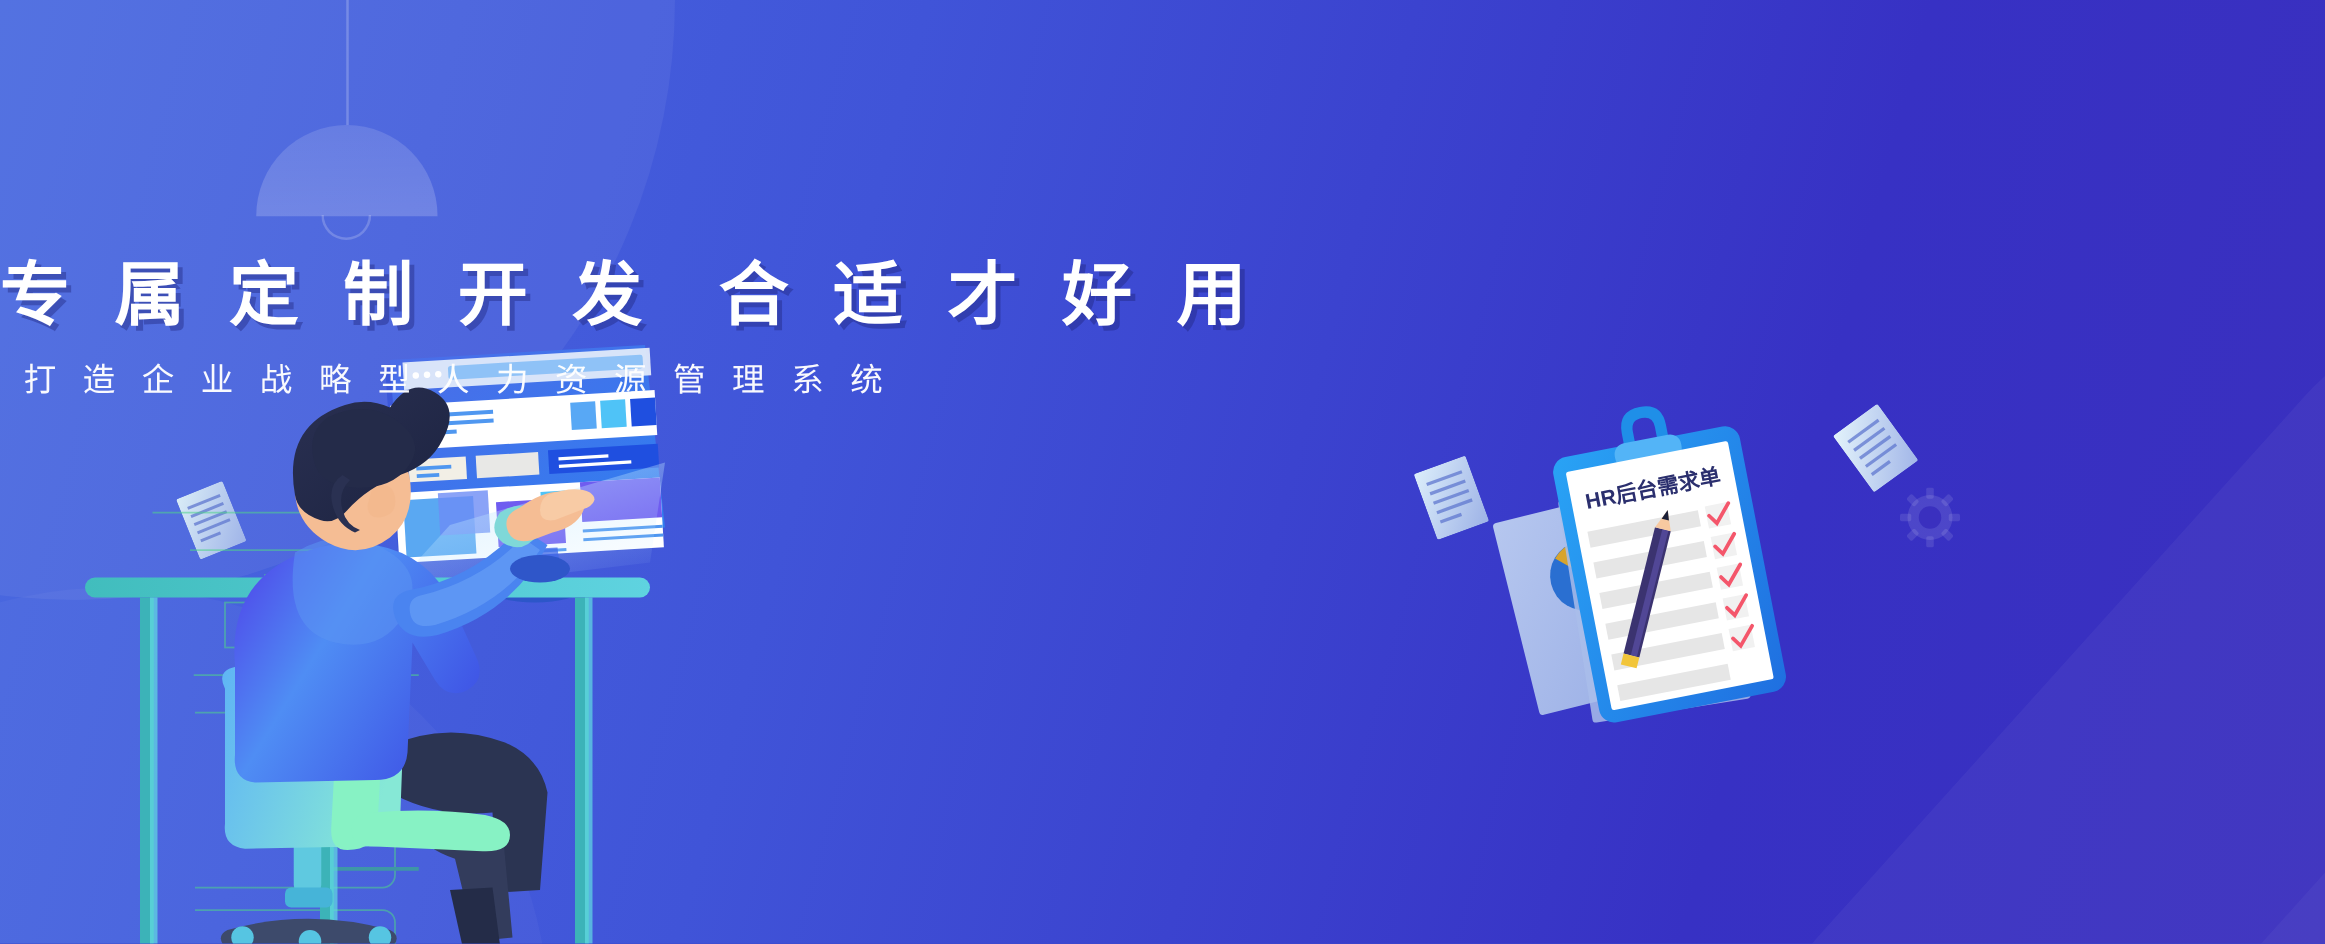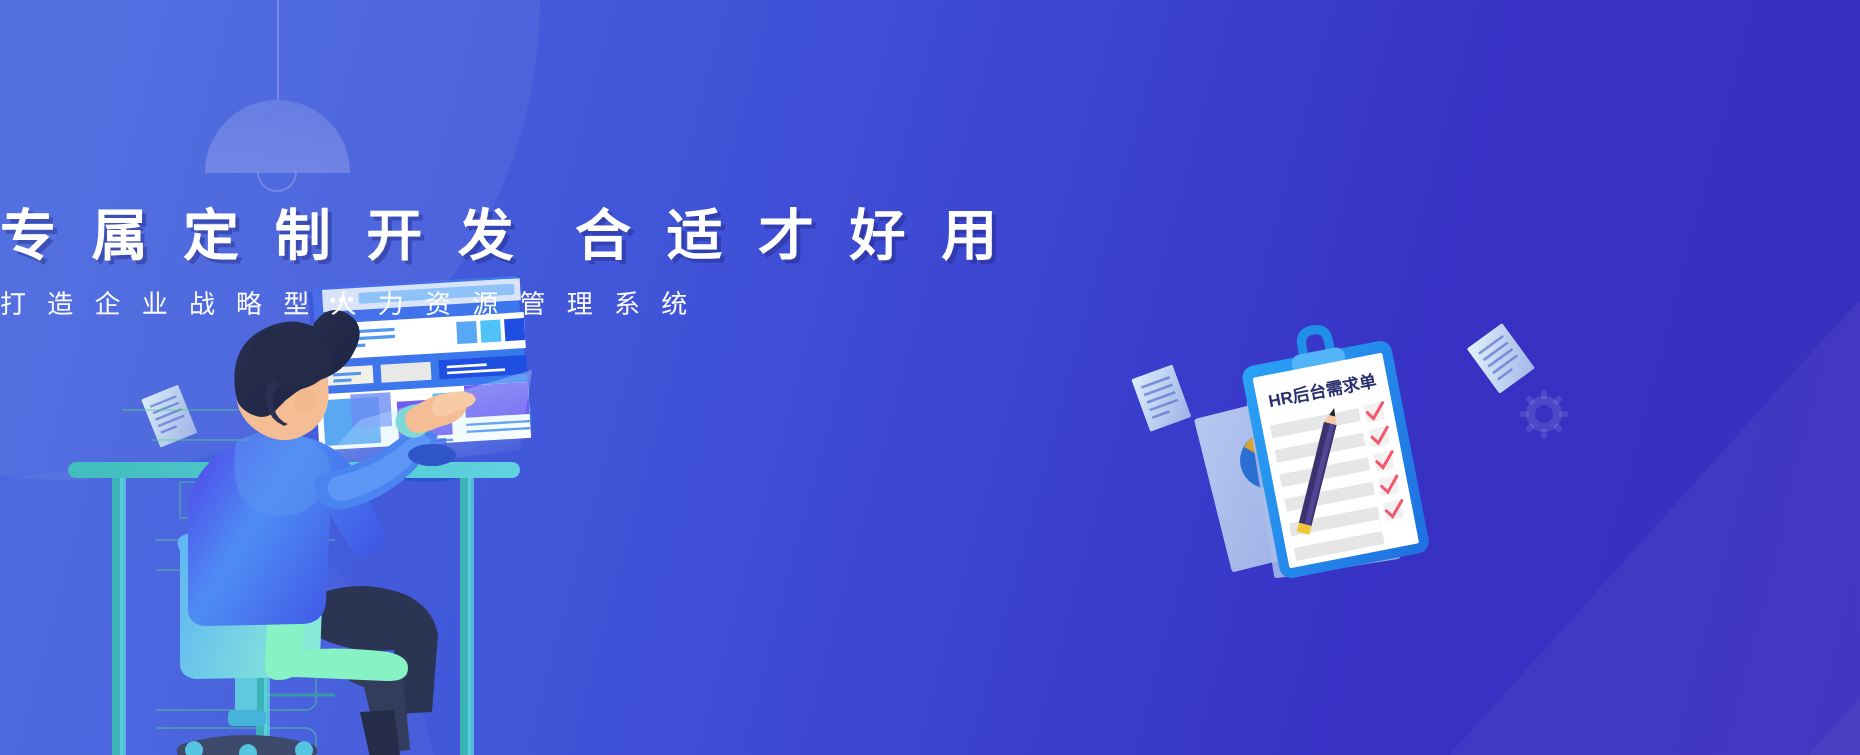--- a/index.html
+++ b/index.html
@@ -101,20 +101,21 @@
     white-space: pre;
   }
   .subhead {
     margin: 14px 0 0 0;
     font-size: 26px;
     font-weight: normal;
     color: #ffffff;
     letter-spacing: 7px;
     opacity: 0.97;
     white-space: pre;
+    padding-left: 19px;
   }
 
   
   .scene-left {
     position: absolute;
     left: 60px;
     top: 250px;
     width: 560px;
     height: 505px;
     z-index: 20;

